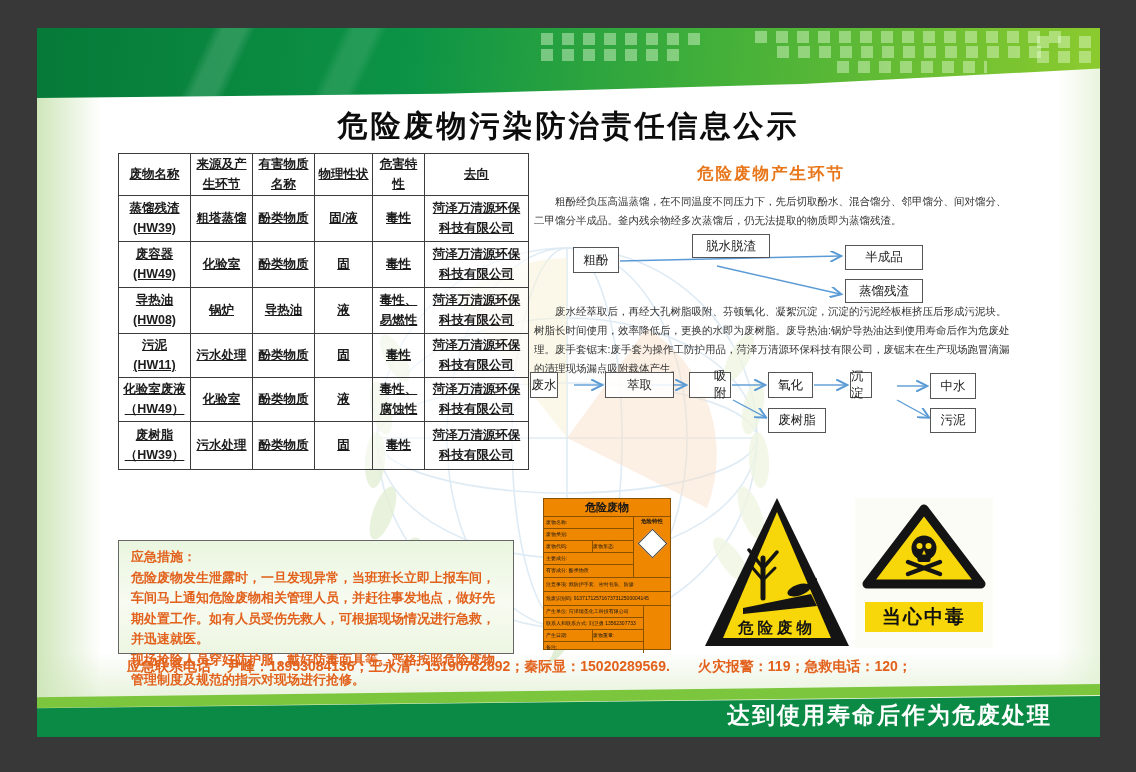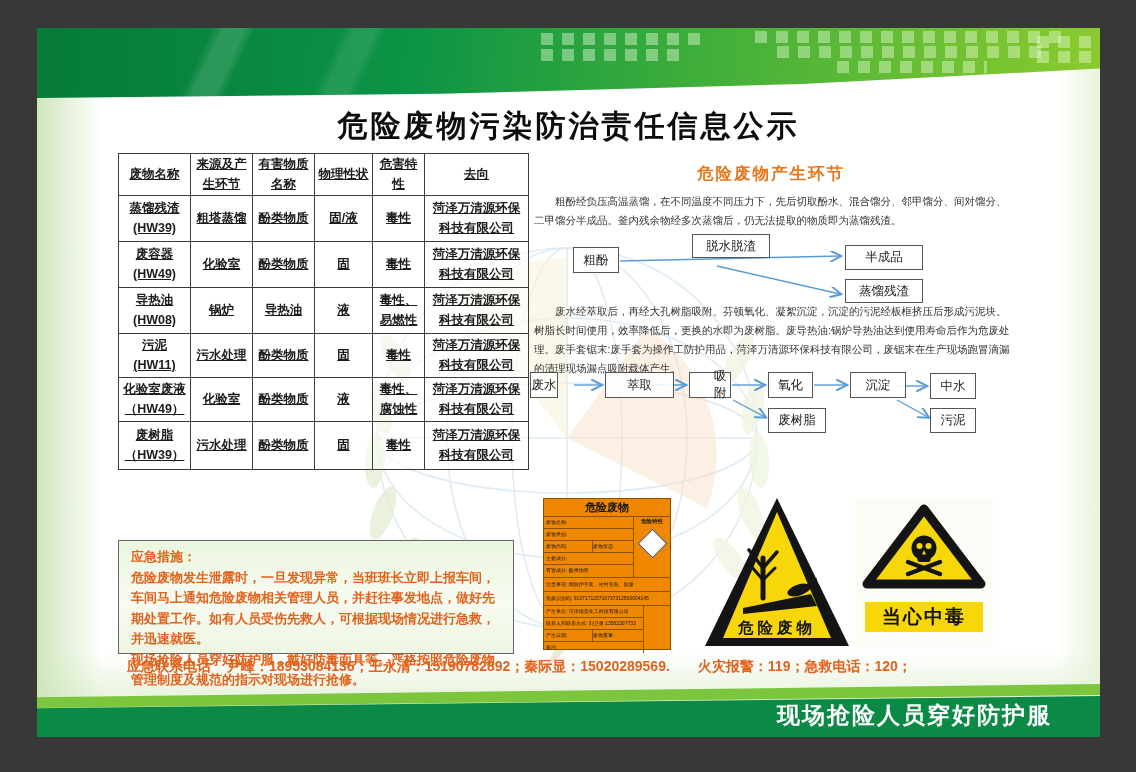--- a/index.html
+++ b/index.html
@@ -256,21 +256,21 @@
       <line x1="205" y1="15" x2="237" y2="15" stroke="#5b9bd5" stroke-width="1.4" marker-end="url(#arr2)"></line>
       <line x1="287" y1="15" x2="319" y2="15" stroke="#5b9bd5" stroke-width="1.4" marker-end="url(#arr2)"></line>
       <line x1="370" y1="16" x2="399" y2="16" stroke="#5b9bd5" stroke-width="1.4" marker-end="url(#arr2)"></line>
       <line x1="206" y1="30" x2="238" y2="47" stroke="#5b9bd5" stroke-width="1.4" marker-end="url(#arr2)"></line>
       <line x1="370" y1="30" x2="401" y2="47" stroke="#5b9bd5" stroke-width="1.4" marker-end="url(#arr2)"></line>
     </svg>
     <div class="fbox" style="left:3px;top:2px;width:28px;height:26px;">废水</div>
     <div class="fbox" style="left:78px;top:2px;width:69px;height:26px;">萃取</div>
     <div class="fbox" style="left:162px;top:2px;width:42px;height:26px;padding-left:24px;">吸附</div>
     <div class="fbox" style="left:241px;top:2px;width:45px;height:26px;">氧化</div>
-    <div class="fbox" style="left:323px;top:2px;width:56px;height:26px;">沉淀</div>
+    <div class="fbox" style="left:323px;top:2px;width:22px;height:26px;">沉淀</div>
     <div class="fbox" style="left:403px;top:3px;width:46px;height:26px;">中水</div>
     <div class="fbox" style="left:241px;top:38px;width:58px;height:25px;">废树脂</div>
     <div class="fbox" style="left:403px;top:38px;width:46px;height:25px;">污泥</div>
   </div>
 
 
   <div class="tag">
     <div class="ttl">危险废物</div>
     <div class="top">
       <div class="tleft">
@@ -343,16 +343,16 @@
     <div>危险废物发生泄露时，一旦发现异常，当班班长立即上报车间，车间马上通知危险废物相关管理人员，并赶往事发地点，做好先期处置工作。如有人员受伤先救人，可根据现场情况进行急救，并迅速就医。</div>
     <div>现场抢险人员穿好防护服，戴好防毒面具等。严格按照危险废物管理制度及规范的指示对现场进行抢修。</div>
   </div>
 
   <div class="contacts">
     <span class="lbl">应急联系电话</span><span>尹峰：18953084136；王永清：15190782892；秦际显：15020289569.</span><span class="alarm">火灾报警：119；急救电话：120；</span>
   </div>
 
   <div class="stripe-light"></div>
   <div class="bar-dark">
-    <span class="company">现场抢险人员穿好防护服</span>
+    <span class="company">达到使用寿命后作为危废处理</span>
   </div>
 
 </div>
 
 </body></html>

